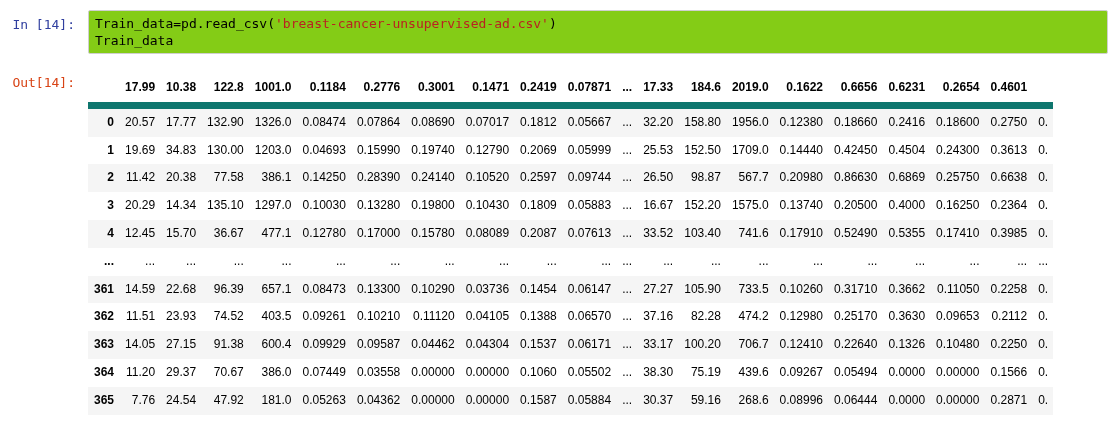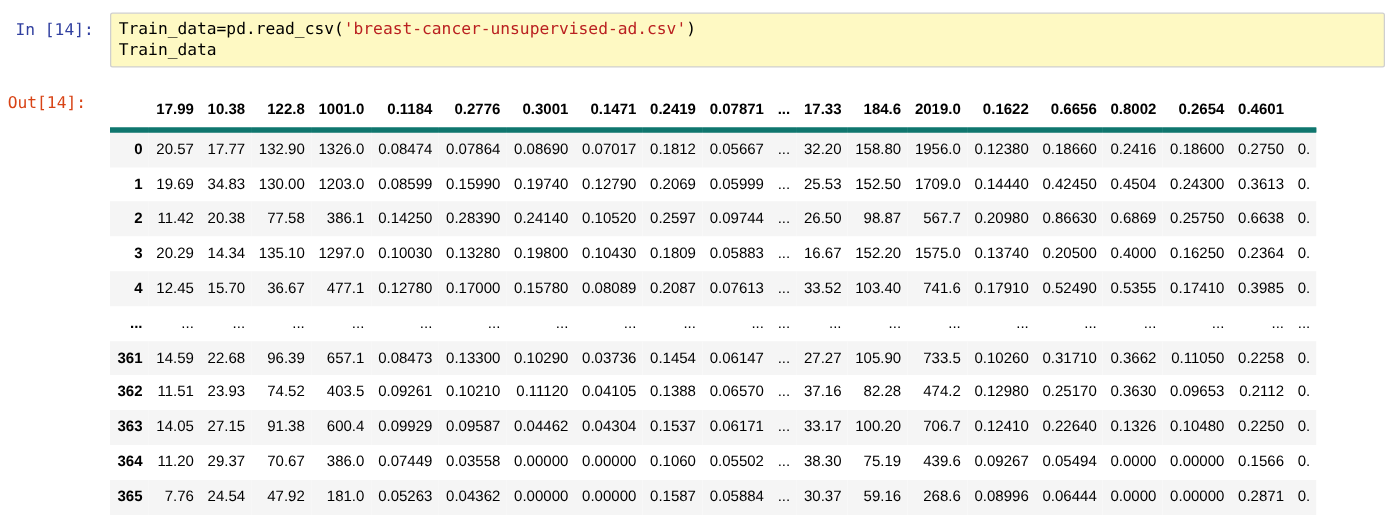--- a/index.html
+++ b/index.html
@@ -19,27 +19,27 @@
     padding: 7px 13px 0 0;
     text-align: right;
     font-family: "DejaVu Sans Mono", "Liberation Mono", monospace;
     font-size: 13px;
     line-height: 1.2;
     cursor: default;
     user-select: none;
     white-space: pre;
   }
   .in-prompt  { color: #303F9F; }
-  .out-prompt { color: #D84315; text-align: center; }
+  .out-prompt { color: #D84315; }
   .input-area {
     flex: 1 1 auto;
     margin-right: 3px;
     border: 1px solid #CFCFCF;
     border-radius: 2px;
-    background: #fef9c3;
+    background: #84cc16;
     padding: 4px 6px;
   }
   .code {
     margin: 0;
     font-family: "DejaVu Sans Mono", "Liberation Mono", monospace;
     font-size: 13px;
     line-height: 17px;
     color: #000000;
     white-space: pre;
   }
@@ -57,21 +57,21 @@
     color: #000000;
     white-space: nowrap;
   }
   .dataframe th, .dataframe td {
     padding: 7px 5px 7px 6px;
     text-align: right;
     vertical-align: middle;
     border: none;
     line-height: 1.15;
   }
-  .dataframe thead { border-bottom: 4px solid #0f766e; }
+  .dataframe thead { border-bottom: 7px solid #0f766e; }
   .dataframe thead th { font-weight: bold; }
   .dataframe tbody th { font-weight: bold; }
   .dataframe tbody tr:nth-child(odd) { background: #F5F5F5; }
   .shape {
     font-size: 12px;
     color: #000000;
     margin: 10px 0 0 2px;
   }
 </style>
 </head>
@@ -103,21 +103,21 @@
               <th>0.3001</th>
               <th>0.1471</th>
               <th>0.2419</th>
               <th>0.07871</th>
               <th>...</th>
               <th>17.33</th>
               <th>184.6</th>
               <th>2019.0</th>
               <th>0.1622</th>
               <th>0.6656</th>
-              <th>0.8002</th>
+              <th>0.6231</th>
               <th>0.2654</th>
               <th>0.4601</th>
               <th></th>
             </tr>
         </thead>
         <tbody>
             <tr>
               <th>0</th>
               <td>20.57</td>
               <td>17.77</td>
@@ -139,21 +139,21 @@
               <td>0.18600</td>
               <td>0.2750</td>
               <td>0.</td>
             </tr>
             <tr>
               <th>1</th>
               <td>19.69</td>
               <td>34.83</td>
               <td>130.00</td>
               <td>1203.0</td>
-              <td>0.08599</td>
+              <td>0.04693</td>
               <td>0.15990</td>
               <td>0.19740</td>
               <td>0.12790</td>
               <td>0.2069</td>
               <td>0.05999</td>
               <td>...</td>
               <td>25.53</td>
               <td>152.50</td>
               <td>1709.0</td>
               <td>0.14440</td>

